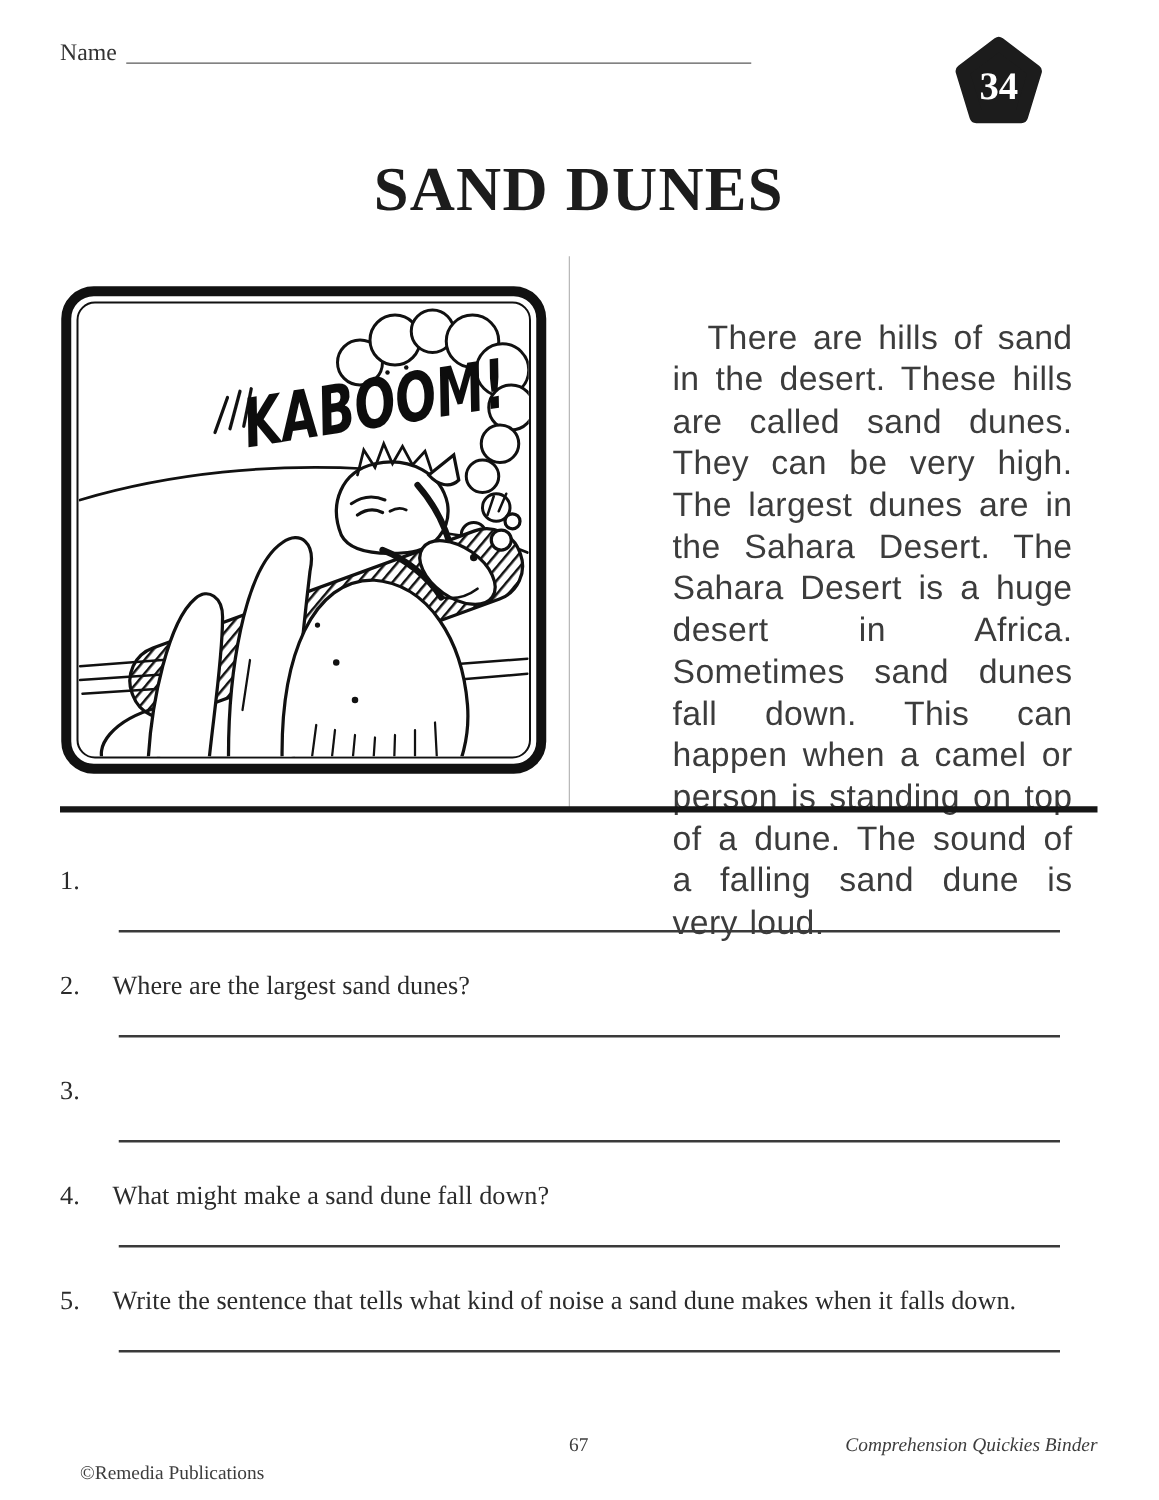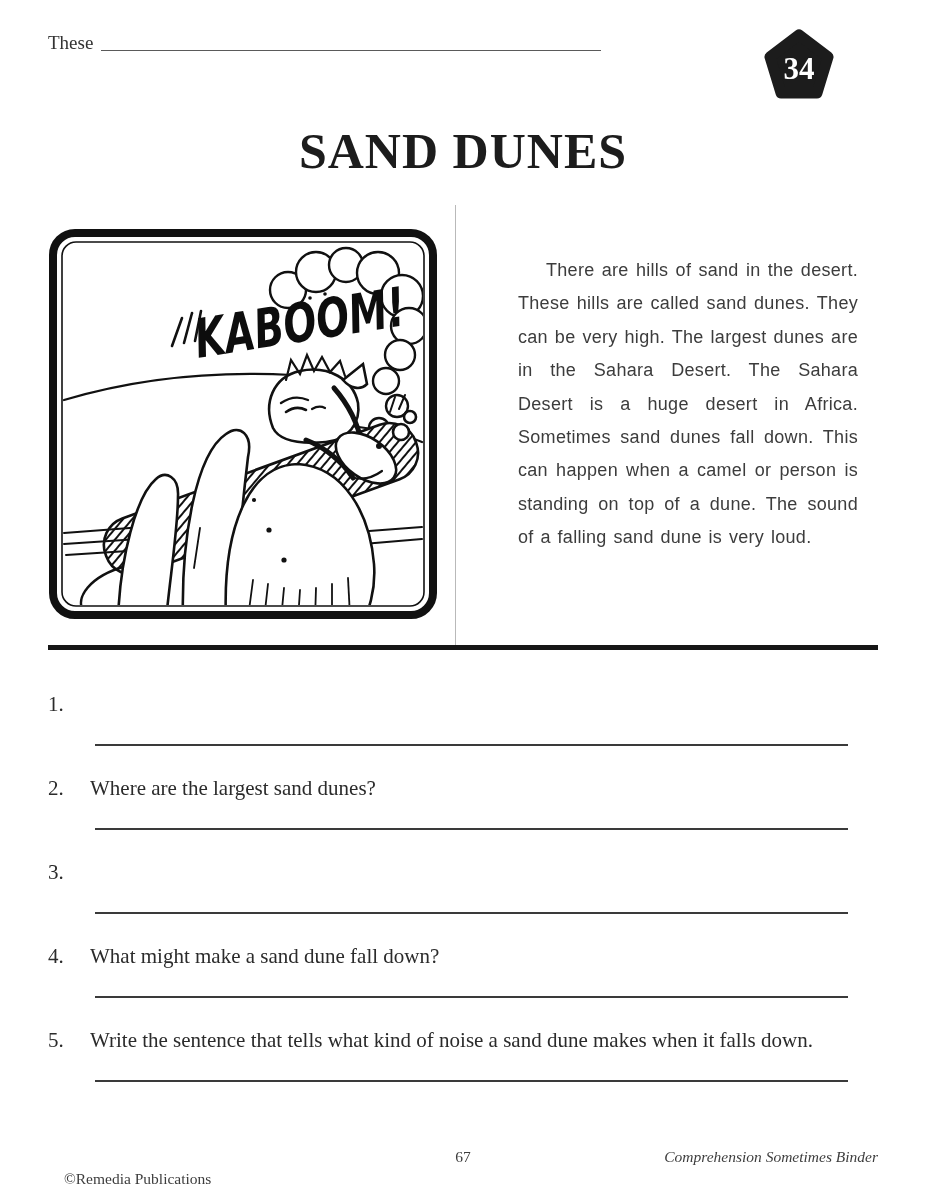--- a/index.html
+++ b/index.html
@@ -40,24 +40,24 @@
     position:absolute;left:48px;top:228px;width:830px;height:392px;
     display:flex;
   }
   .illustration{width:390px;height:392px;flex:0 0 390px;}
   .v-divider{
     position:absolute;left:455px;top:205px;height:441px;width:1px;
     background:#b9b9b9;
   }
   .passage{
     box-sizing:border-box;
-    padding:26px 20px 0 80px;
+    padding:26px 20px 0 100px;
     flex:1;
     font-family:"Liberation Sans", sans-serif;
-    font-size:18px;
+    font-size:27px;
     line-height:33.4px;
     letter-spacing:0.3px;
     word-spacing:1.5px;
     text-align:justify;
     text-indent:28px;
     color:#3c3c3c;
   }
 
   .thick-rule{
     position:absolute;left:48px;top:645px;width:830px;height:5px;
@@ -84,21 +84,21 @@
   .footer .f-left{position:absolute;left:16px;margin-top:22px;}
   .footer .f-center{position:absolute;left:0;width:830px;text-align:center;}
   .footer .f-right{position:absolute;right:0;font-style:italic;}
 </style>
 </head>
 <body>
 
 <div class="page">
 
   <div class="name-row">
-    <span>These</span>
+    <span>Name</span>
     <span class="name-line"></span>
   </div>
 
   <div class="badge">
     <svg width="70" height="74" viewBox="0 0 70 74">
       <polygon points="35,7 64,29 53,65 17,65 6,29" fill="#1c1c1c" stroke="#1c1c1c" stroke-width="11" stroke-linejoin="round"></polygon>
       <text x="35" y="51" text-anchor="middle" font-family="'Liberation Serif', serif" font-weight="bold" font-size="31" fill="#ffffff">34</text>
     </svg>
   </div>
 
@@ -253,16 +253,16 @@
         <span class="q-text">Write the sentence that tells what kind of noise a sand dune makes when it falls down.</span>
       </div>
       <div class="answer-line"></div>
     </div>
 
   </div>
 
   <div class="footer">
     <span class="f-center">67</span>
     <span class="f-left">©Remedia Publications</span>
-    <span class="f-right">Comprehension Sometimes Binder</span>
+    <span class="f-right">Comprehension Quickies Binder</span>
   </div>
 
 </div>
 
 </body></html>

